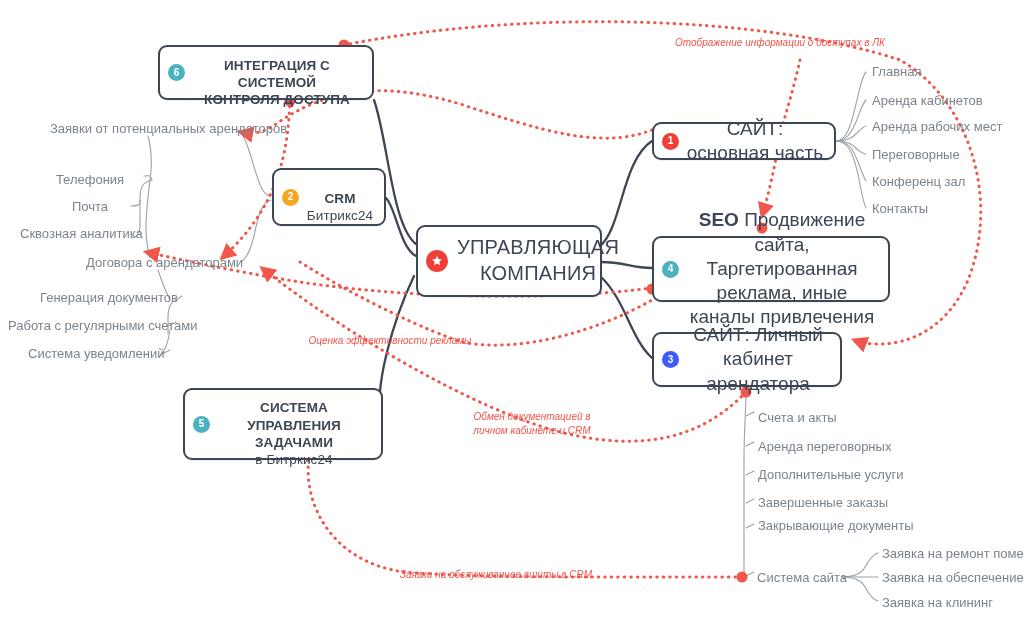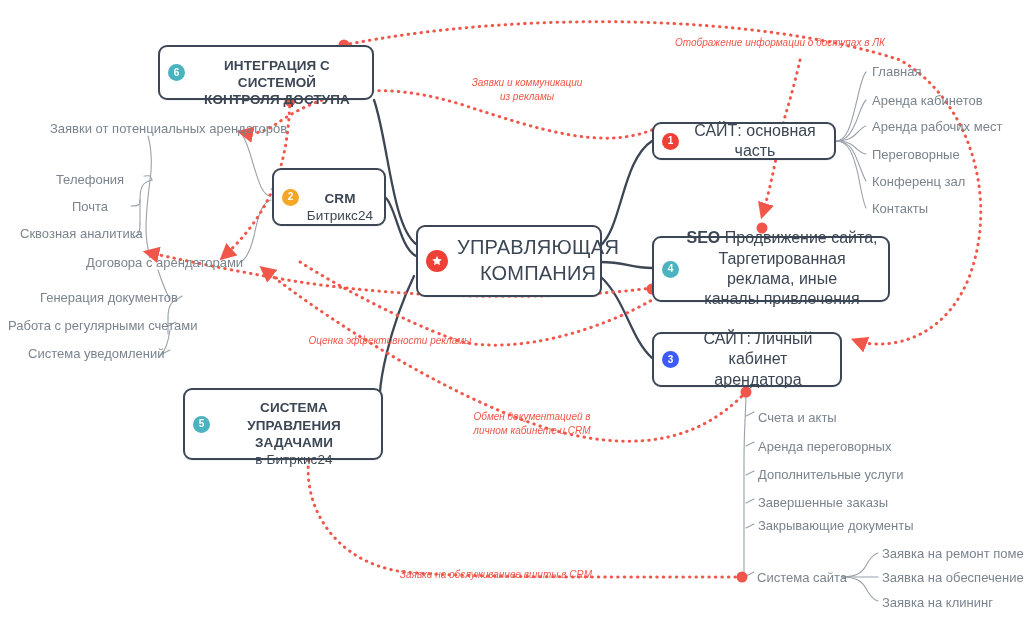--- a/index.html
+++ b/index.html
@@ -25,21 +25,21 @@
     color:#fff;font-size:10px;font-weight:bold;line-height:1;margin-right:7px;
   }
   .node .label{
     flex:1 1 auto;text-align:center;line-height:1.28;
     color:#3c4654;
   }
   .node.center{border-width:2px;}
   .node.center .label{font-size:20px;letter-spacing:.2px;}
   .node.center .badge{width:22px;height:22px;background:#ee4037;margin-right:9px;}
   .node.big .label{font-size:13.5px;font-weight:bold;letter-spacing:.1px;margin-top:20px;}
-  .node.reg .label{font-size:16px;}
+  .node.reg .label{font-size:19px;}
   .node .label b{font-weight:bold;}
 
   .star{display:block;width:12px;height:12px;}
 
   
   .leaf{
     position:absolute;white-space:nowrap;font-size:13px;color:#7b848e;
     line-height:1.1;
   }
   .leaf.r{text-align:center;}
@@ -236,24 +236,20 @@
 
   <div class="leaf" style="left:757px;top:571px;">Система сайта</div>
   <div class="leaf" style="left:882px;top:547px;">Заявка на ремонт помещения</div>
   <div class="leaf" style="left:882px;top:571px;">Заявка на обеспечение связью</div>
   <div class="leaf" style="left:882px;top:596px;">Заявка на клининг</div>
 
   <div class="anno" style="left:640px;top:36px;width:280px;">
     <span>Отображение информации о доступах в ЛК</span>
   </div>
 
-  <div class="anno" style="left:462px;top:76px;width:130px;">
-    <span>Заявки и коммуникации</span><br>
-    <span>из рекламы</span>
-  </div>
 
   <div class="anno" style="left:305px;top:334px;width:170px;">
     <span>Оценка эффективности рекламы</span>
   </div>
 
   <div class="anno" style="left:462px;top:410px;width:140px;">
     <span>Обмен документацией в</span><br>
     <span>личном кабинете и CRM</span>
   </div>
 

